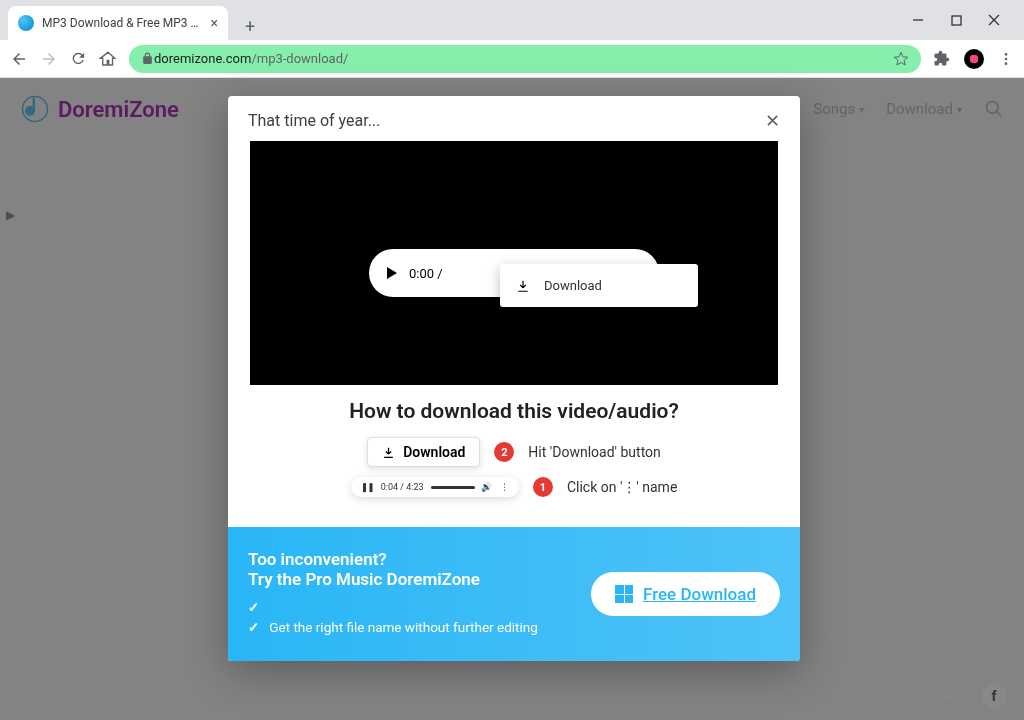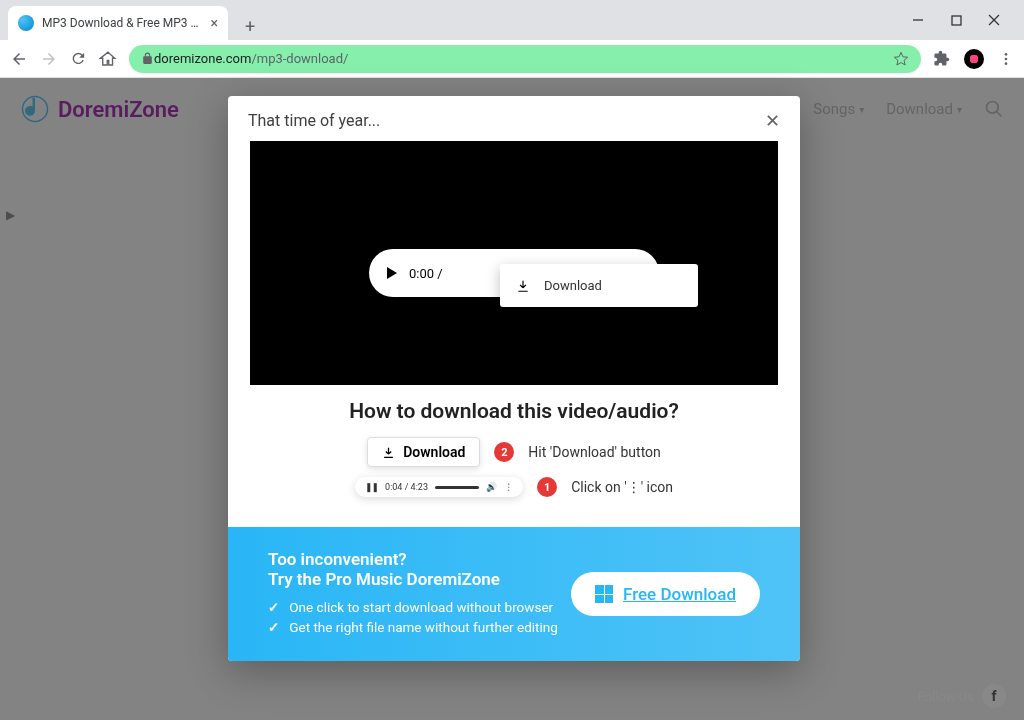--- a/index.html
+++ b/index.html
@@ -60,21 +60,21 @@
 .howto { text-align: center; padding: 0 22px 20px; }
 .howto-title { font-size: 21px; font-weight: 600; color: #222; margin-bottom: 14px; }
 .step-row { display: flex; align-items: center; justify-content: center; gap: 14px; margin-bottom: 10px; }
 .dl-btn-demo { background: #fff; border: 1px solid #ddd; border-radius: 4px; padding: 6px 14px; display: flex; align-items: center; gap: 8px; font-size: 14px; font-weight: 600; box-shadow: 0 2px 6px rgba(0,0,0,0.12); }
 .badge-num { width: 20px; height: 20px; border-radius: 50%; background: #e53935; color: #fff; font-size: 11px; font-weight: bold; display: flex; align-items: center; justify-content: center; }
 .step-text { font-size: 14px; color: #333; }
 .mini-player { background: #fff; border-radius: 18px; padding: 5px 10px; display: flex; align-items: center; gap: 7px; box-shadow: 0 2px 8px rgba(0,0,0,0.15); font-size: 9px; color: #333; }
 .mini-bar { width: 44px; height: 3px; background: #333; border-radius: 2px; }
 .mini-pause { letter-spacing: -1px; font-size: 9px; }
 
-.promo { background: linear-gradient(90deg, #29b6f6, #4fc3f7); padding: 22px 40px; display: flex; align-items: center; color: #fff; }
+.promo { background: linear-gradient(90deg, #29b6f6, #4fc3f7); padding: 22px 20px; display: flex; align-items: center; color: #fff; }
 .promo-left { flex: 1; }
 .promo-h1 { font-size: 17px; font-weight: 600; }
 .promo-h2 { font-size: 17px; font-weight: 600; margin-bottom: 10px; }
 .promo-li { display: flex; align-items: center; gap: 10px; font-size: 13.5px; margin-bottom: 4px; }
 .check { font-weight: bold; }
 .free-dl-btn { background: #fff; color: #29b6f6; border-radius: 28px; padding: 12px 24px; display: flex; align-items: center; gap: 10px; font-size: 17px; font-weight: 500; cursor: pointer; text-decoration: underline; }
 .win-ic { width: 18px; height: 18px; display: grid; grid-template-columns: 1fr 1fr; grid-template-rows: 1fr 1fr; gap: 1px; }
 .win-ic span { background: #29b6f6; }
 
 svg { display: block; }
@@ -231,31 +231,30 @@
 
       <div class="step-row">
         <div class="mini-player">
           <span class="mini-pause">❚❚</span>
           <span>0:04 / 4:23</span>
           <div class="mini-bar"></div>
           <span>🔊</span>
           <span>⋮</span>
         </div>
         <div class="badge-num">1</div>
-        <div class="step-text">Click on '⋮' icon</div>
+        <div class="step-text">Click on '⋮' name</div>
       </div>
     </div>
 
     <div class="promo">
       <div class="promo-left">
         <div class="promo-h1">Too inconvenient?</div>
         <div class="promo-h2">Try the Pro Music DoremiZone</div>
         <div class="promo-li">
             <span class="check">✓</span>
-            <span>One click to start download without browser</span>
           </div>
         <div class="promo-li">
             <span class="check">✓</span>
             <span>Get the right file name without further editing</span>
           </div>
       </div>
       <div class="free-dl-btn">
         <div class="win-ic">
             <span></span>
             <span></span>

